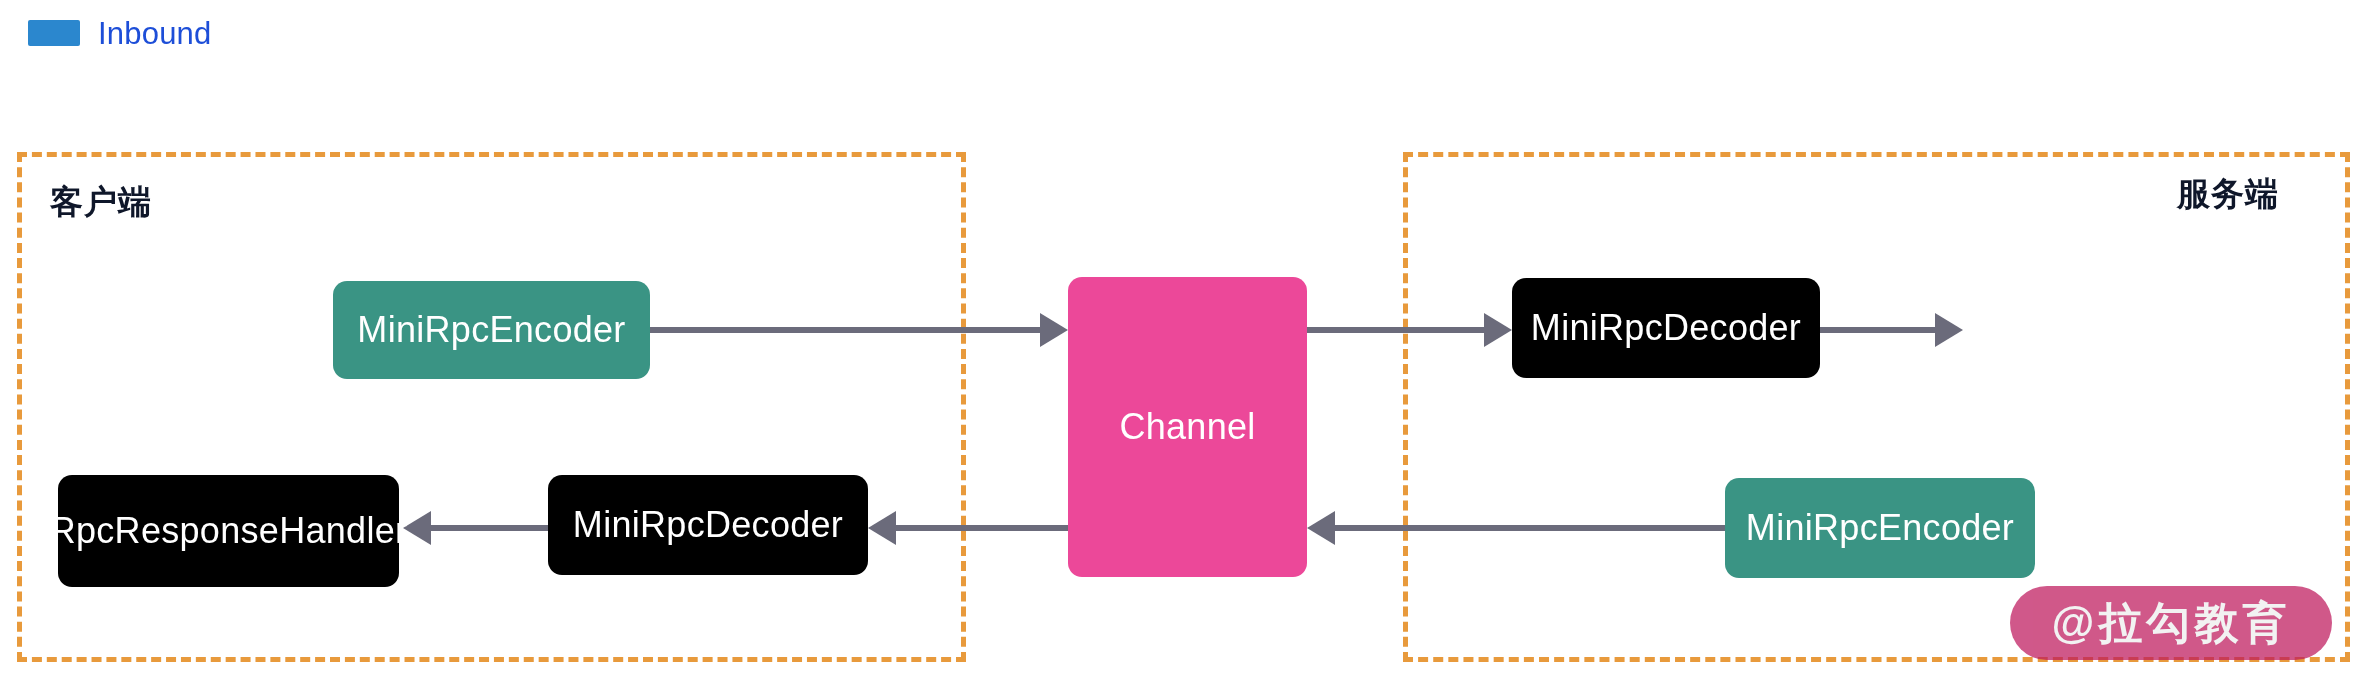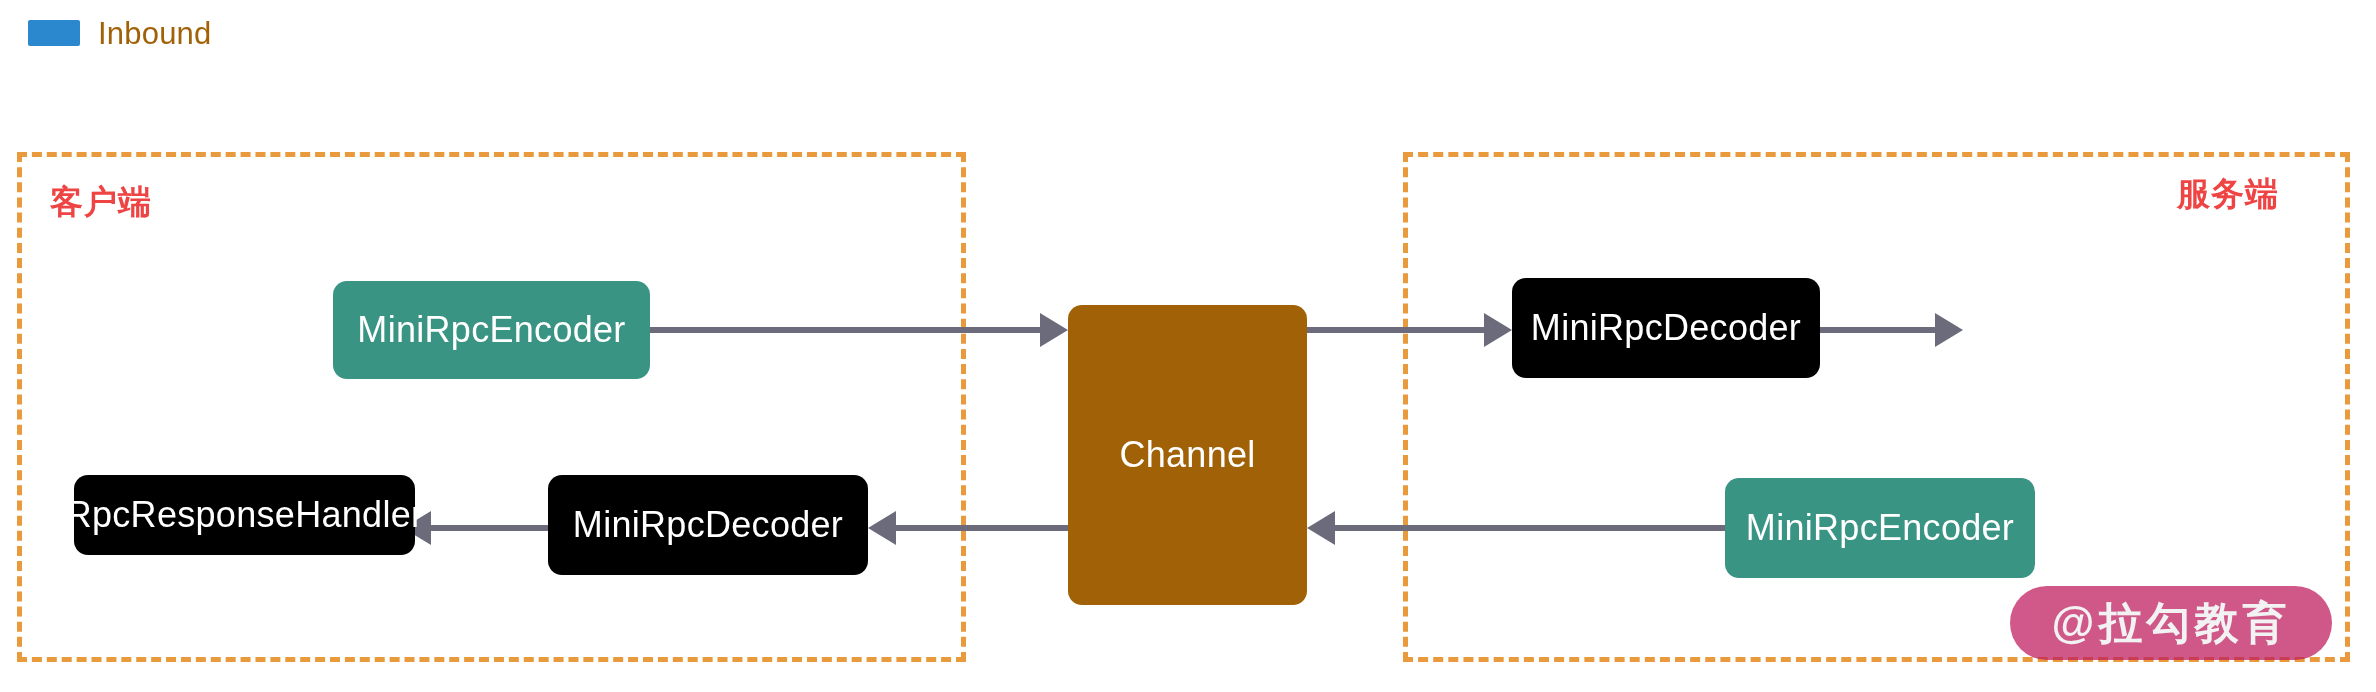--- a/index.html
+++ b/index.html
@@ -44,42 +44,42 @@
   .zone {
     position: absolute;
     border: 5px dashed #e89a3c;
     box-sizing: border-box;
     background: transparent;
   }
   .zone-label {
     position: absolute;
     font-size: 33px;
     font-weight: bold;
-    color: #ef4444;
+    color: #0f172a;
     letter-spacing: 1px;
     white-space: nowrap;
   }
 
   
   .node {
     position: absolute;
     box-sizing: border-box;
     border-radius: 14px;
     display: flex;
     align-items: center;
     justify-content: center;
     color: #ffffff;
     font-size: 36px;
     letter-spacing: .3px;
     text-align: right;
     white-space: nowrap;
   }
   .node.inbound  { background: #000000; }
   .node.outbound { background: #3a9484; }
-  .node.channel  { background: #a16207; margin-top: 28px; }
+  .node.channel  { background: #ec4899; }
 
   
   .edge {
     position: absolute;
     height: 6px;
     background: #6b6b7b;
   }
   .arrowhead {
     position: absolute;
     width: 0;
@@ -111,21 +111,21 @@
   }
 </style>
 </head>
 <body>
 
 <div id="canvas">
 
   <div class="legend">
     <div class="legend-row">
       <span class="legend-swatch" style="background:#2b87ce"></span>
-      <span class="legend-label" style="color:#a16207">Inbound</span>
+      <span class="legend-label" style="color:#1d4ed8">Inbound</span>
     </div>
   </div>
 
   <div class="zone" style="left:17px; top:152px; width:949px; height:510px;"></div>
   <div class="zone-label" style="left:50px; top:180px;">客户端</div>
 
   <div class="zone" style="left:1403px; top:152px; width:947px; height:510px;"></div>
   <div class="zone-label" style="left:2177px; top:172px;">服务端</div>
 
   <div class="edge" style="left:650px; top:327px; width:392px;"></div>
@@ -146,21 +146,21 @@
   <div class="edge" style="left:431px; top:525px; width:120px;"></div>
   <div class="arrowhead left" style="left:403px; top:511px;"></div>
 
   <div class="node outbound" style="left:333px; top:281px; width:317px; height:98px;">MiniRpcEncoder</div>
 
   <div class="node channel" style="left:1068px; top:277px; width:239px; height:300px;">Channel</div>
 
   <div class="node inbound" style="left:1512px; top:278px; width:308px; height:100px;">MiniRpcDecoder</div>
 
 
-  <div class="node inbound" style="left:74px; top:475px; width:341px; height:80px;">RpcResponseHandler</div>
+  <div class="node inbound" style="left:58px; top:475px; width:341px; height:112px;">RpcResponseHandler</div>
 
   <div class="node inbound" style="left:548px; top:475px; width:320px; height:100px;">MiniRpcDecoder</div>
 
   <div class="node outbound" style="left:1725px; top:478px; width:310px; height:100px;">MiniRpcEncoder</div>
 
   <div class="watermark" style="left:2010px; top:586px; width:322px; height:74px;">@拉勾教育</div>
 
 </div>
 
 </body></html>

